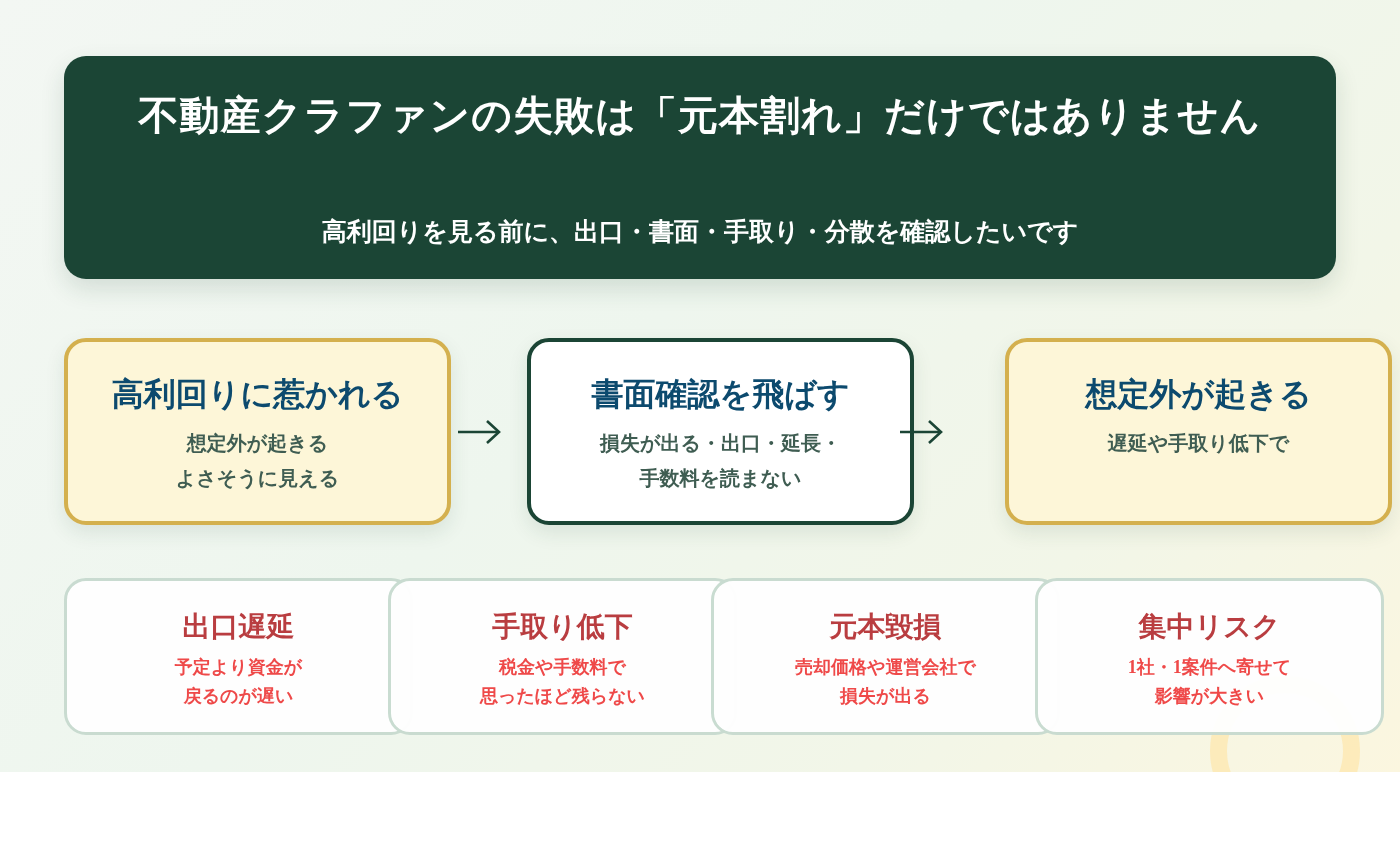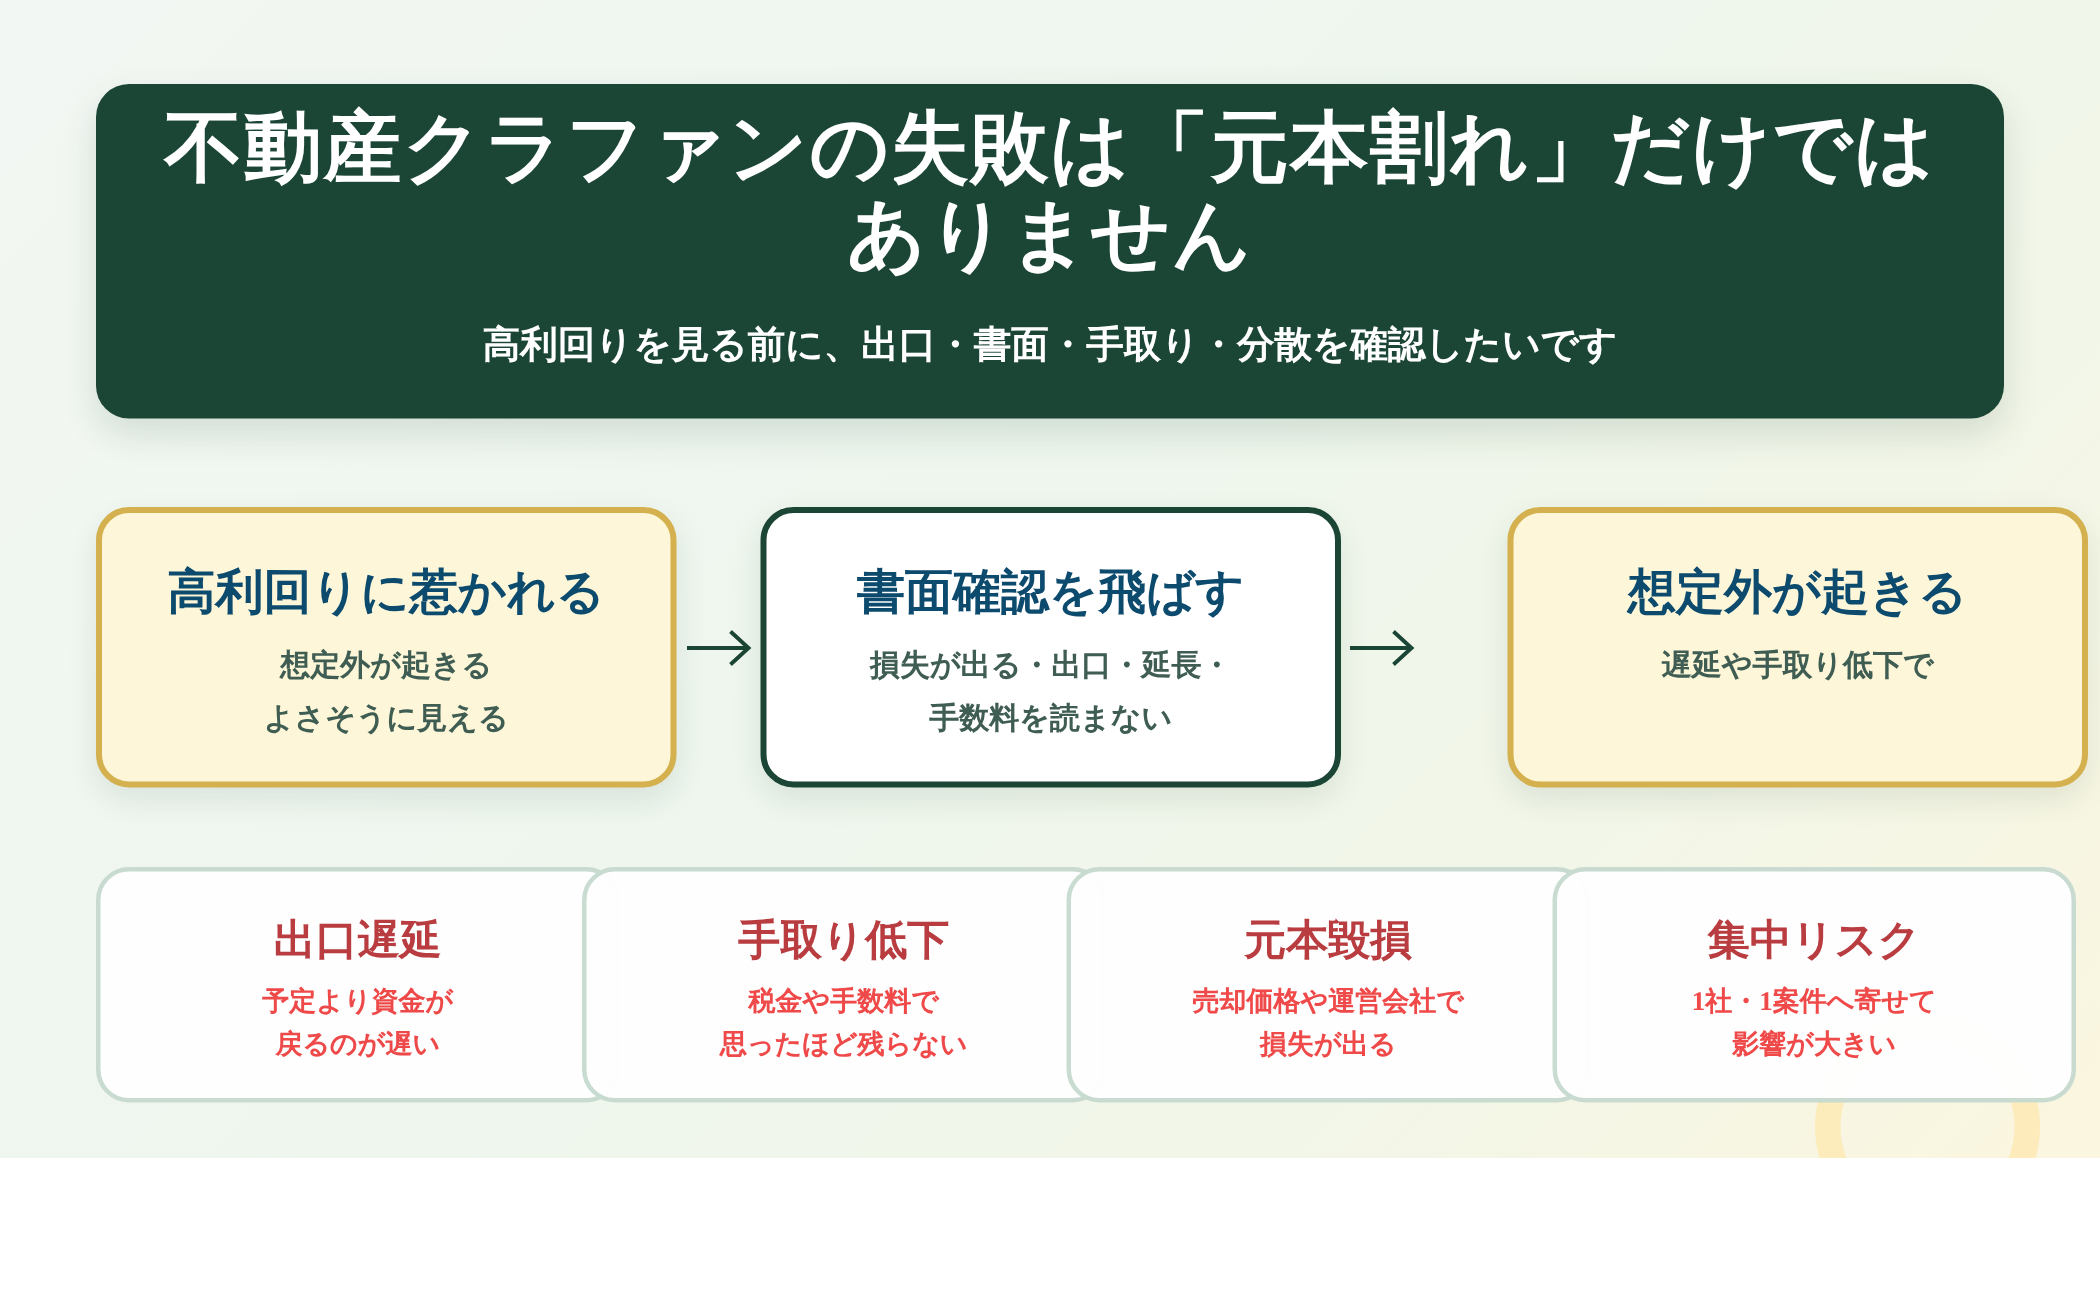--- a/index.html
+++ b/index.html
@@ -26,37 +26,37 @@
       position: absolute;
       left: 64px; top: 56px;
       width: 1272px; height: 223px;
       background: #1b4535;
       border-radius: 22px;
       box-shadow: 0 10px 24px rgba(27, 69, 53, 0.14);
       text-align: center;
       color: #ffffff;
     }
     .hero-title {
-      position: absolute; left: 30px; right: 30px; top: 14px;
-      font-size: 52px; font-weight: 900; line-height: 58px;
+      position: absolute; left: 30px; right: 30px; top: 30px;
+      font-size: 40px; font-weight: 900; line-height: 58px;
       letter-spacing: 1px;
     }
     .hero-sub {
       position: absolute; left: 20px; right: 20px; top: 160px;
-      font-size: 25px; font-weight: 700; line-height: 32px; font-family: Liberation Mono, monospace;
+      font-size: 25px; font-weight: 700; line-height: 32px;
     }
     .flow-box {
       position: absolute; top: 338px;
       width: 387px; height: 187px;
       border-radius: 22px;
       text-align: center;
       box-shadow: 0 8px 20px rgba(27, 69, 53, 0.10);
     }
     .flow-box.gold { background: #fdf6d8; border: 4px solid #d4b04e; }
-    .flow-box.green { background: #ffffff; border: 4px solid #1b4535; }
+    .flow-box.green { background: #ffffff; border: 4px solid #1b4535; margin-left: 20px; }
     .flow-title {
       position: absolute; left: 0; right: 0; top: 30px;
       font-size: 32px; font-weight: 900; color: #0c4a6e; line-height: 44px;
     }
     .flow-desc {
       position: absolute; left: 10px; right: 10px; top: 84px;
       font-size: 20px; font-weight: 700; color: #3f5d52; line-height: 35px;
     }
     .flow-arrow {
       position: absolute; top: 410px;

